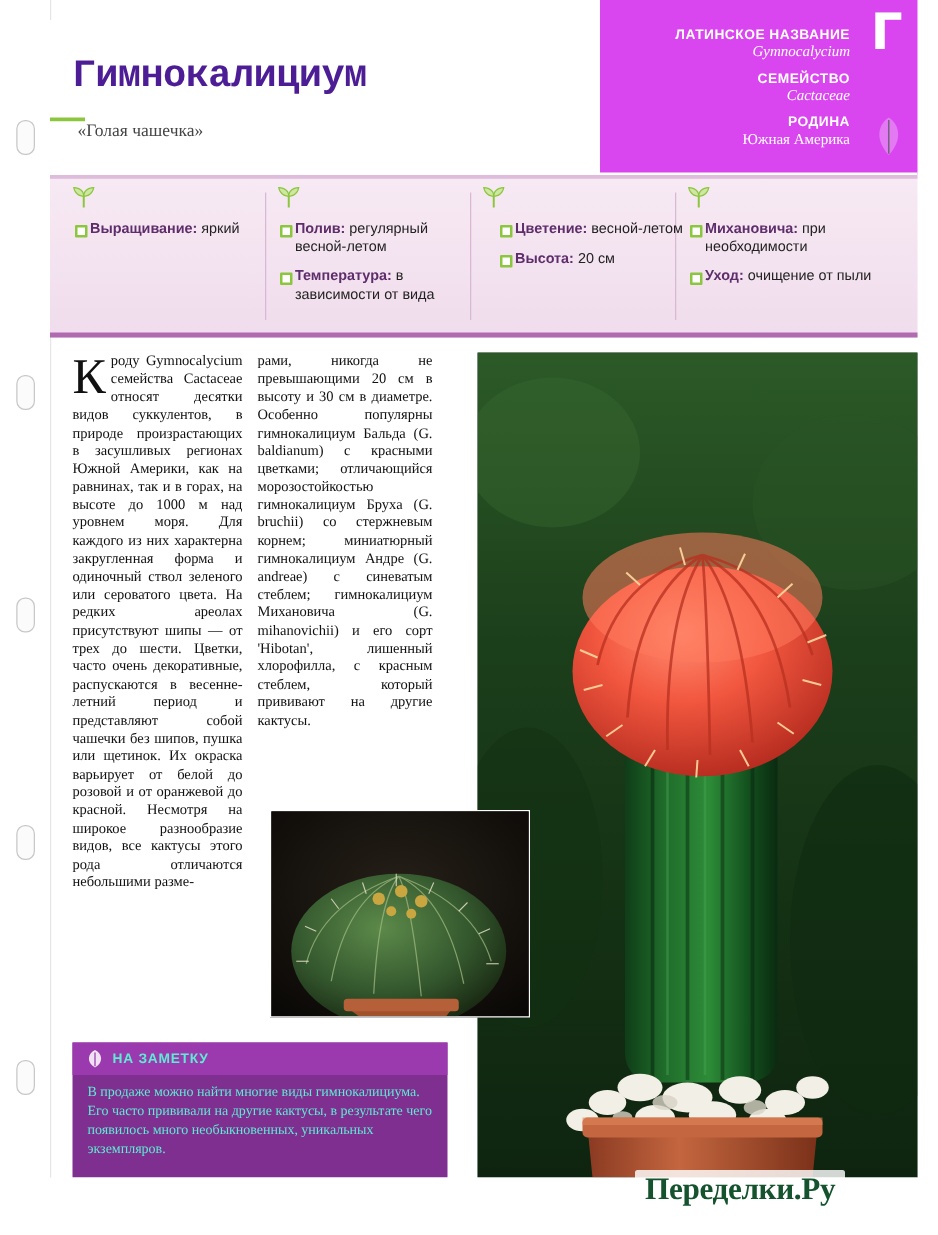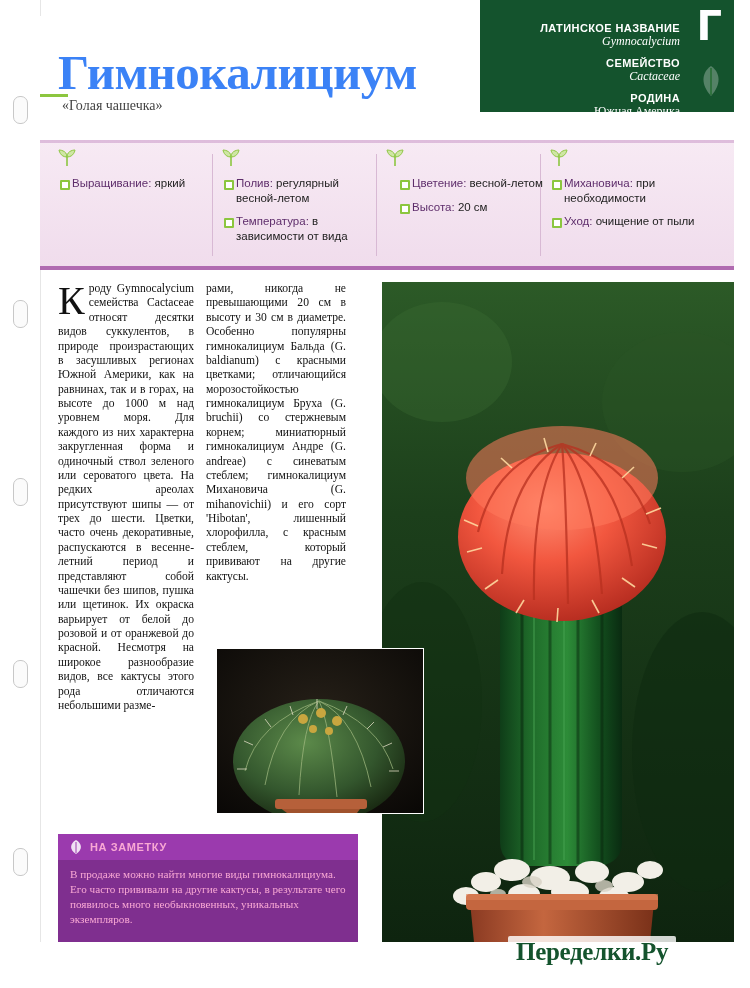--- a/index.html
+++ b/index.html
@@ -48,46 +48,46 @@
   
   .header {
     position: absolute;
     left: 40px; top: 16px;
     width: 694px; height: 122px;
     background: #ffffff;
   }
   .title {
     position: absolute;
     left: 18px; top: 28px;
-    font-size: 49px;
+    font-size: 31px;
     font-weight: bold;
-    color: #3b82f6;
+    color: #4c1d95;
     letter-spacing: -0.5px;
-    font-family: Liberation Serif, serif;
+    font-family: Liberation Mono, monospace;
   }
   .subtitle {
     position: absolute;
     left: 22px; top: 82px;
     font-size: 14px;
     color: #444444;
     font-family: "Liberation Serif", serif;
   }
   .title-rule {
     position: absolute;
     left: 0px; top: 78px;
     width: 28px; height: 3px;
     background: #8cc63f;
   }
 
   
   .green-block {
     position: absolute;
     left: 480px; top: 0px;
-    width: 254px; height: 112px;
-    background: #14532d;
+    width: 254px; height: 140px;
+    background: #d946ef;
     color: #ffffff;
   }
   .green-block .gb-inner {
     position: absolute;
     left: 0; top: 0;
     width: 200px;
     text-align: right;
     padding: 22px 10px 0 0;
   }
   .gb-label {
@@ -153,21 +153,21 @@
   .fact-item:before {
     content: "";
     position: absolute;
     left: 0; top: 4px;
     width: 6px; height: 6px;
     background: #ffffff;
     border: 2px solid #8cc63f;
     border-radius: 1px;
   }
   .fact-label {
-    font-weight: normal;
+    font-weight: bold;
     color: #5e2d6b;
   }
   .sprout {
     position: absolute;
     top: 6px;
     width: 22px; height: 22px;
   }
   .sprout.s1 { left: 16px; }
   .sprout.s2 { left: 180px; }
   .sprout.s3 { left: 344px; }
@@ -227,21 +227,21 @@
     background: #120d0a;
     border: 1px solid #ffffff;
   }
 
   
   .note {
     position: absolute;
     left: 58px; top: 834px;
     width: 300px; height: 108px;
     background: #7f2f8f;
-    color: #f9a8d4;
+    color: #5eead4;
   }
   .note-head {
     position: absolute;
     left: 0; top: 0;
     width: 300px; height: 26px;
     background: #9b3aae;
   }
   .note-head-text {
     position: absolute;
     left: 32px; top: 7px;

